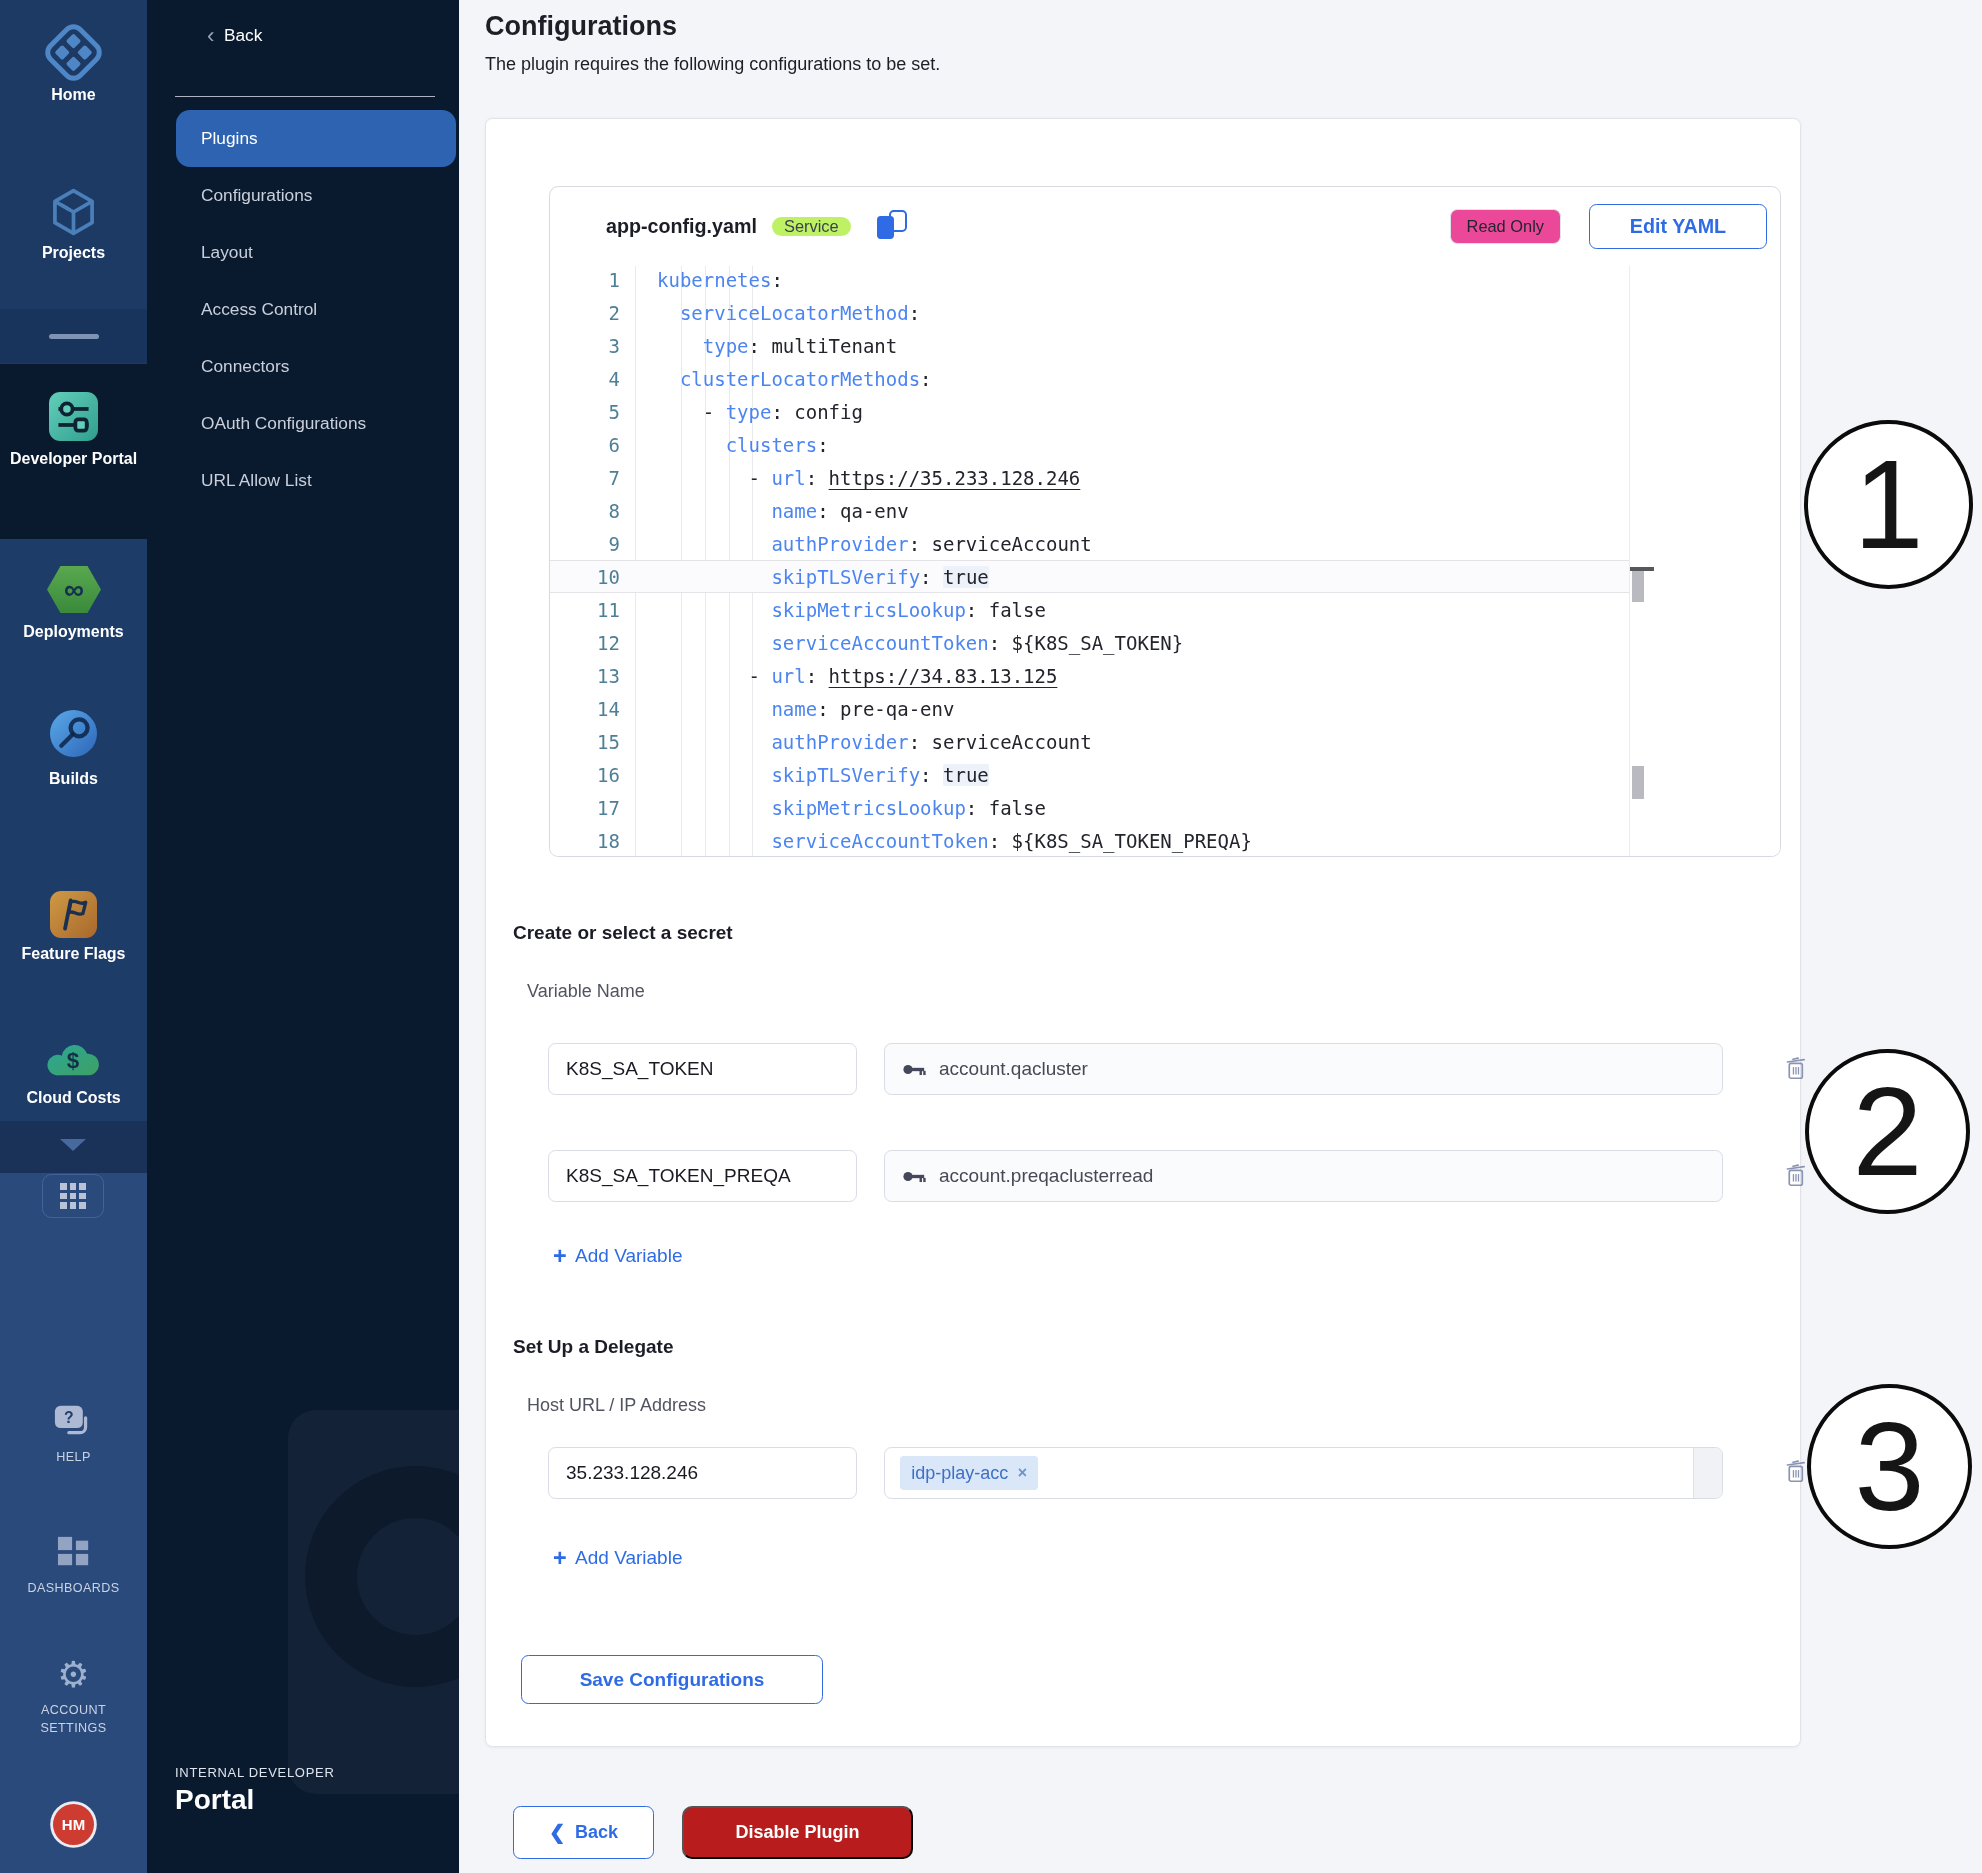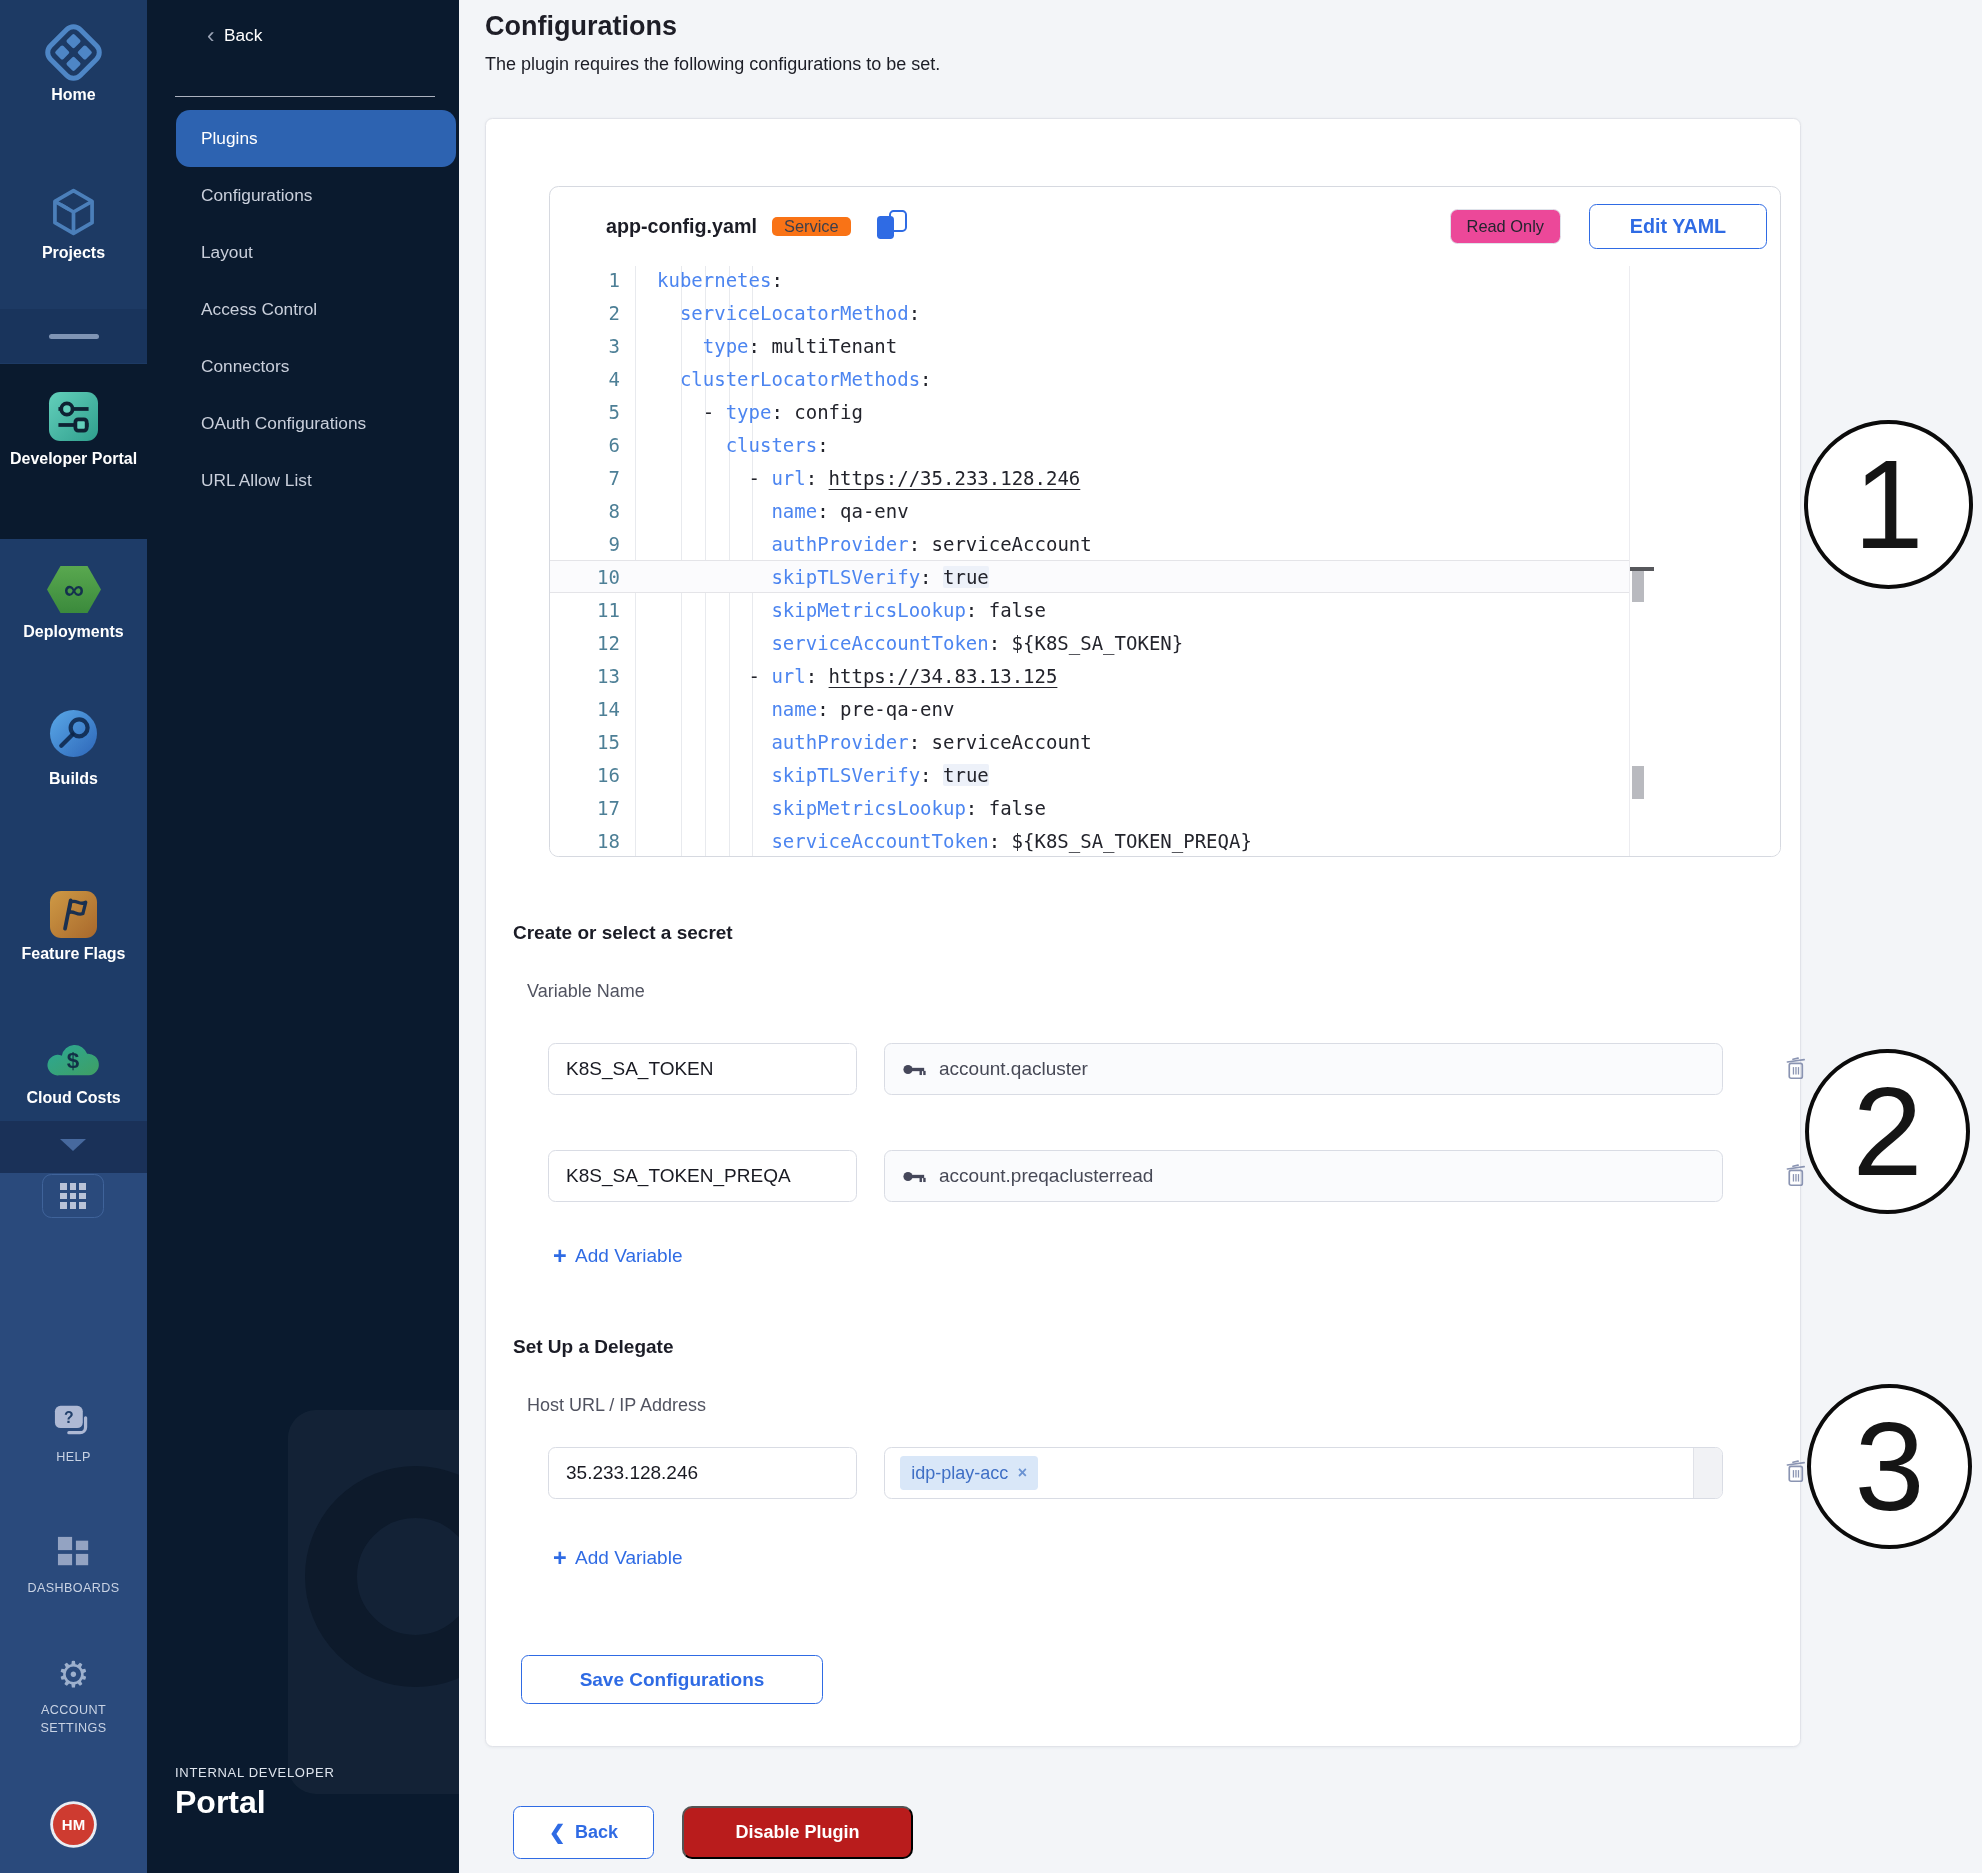--- a/index.html
+++ b/index.html
@@ -55,35 +55,35 @@
     border:52px solid rgba(3,12,24,0.35);box-sizing:border-box;}
   .back-row{position:absolute;left:60px;top:22.5px;display:flex;align-items:center;cursor:pointer;}
   .back-chev{color:#9aa3b5;font-size:22.5px;line-height:26px;margin-right:9.4px;}
   .back-txt{color:#fff;font-size:17.3px;}
   .subnav-sep{position:absolute;left:28px;top:96px;width:260px;height:0.9px;background:#c9ced8;opacity:.85;}
   .nav-list{position:absolute;left:29px;top:110px;width:280px;}
   .nav-item{height:57px;display:flex;align-items:center;padding-left:25px;box-sizing:border-box;
     color:#c9cfdb;font-size:17.3px;border-radius:14px;cursor:pointer;}
   .nav-item.sel{background:#2d63b1;color:#fff;}
   .nav-kicker{position:absolute;left:28px;top:1765px;color:#dfe5ee;font-size:13px;letter-spacing:0.7px;}
-  .nav-title{position:absolute;left:28px;top:1784px;color:#fff;font-size:32px;font-weight:bold;}
+  .nav-title{position:absolute;left:28px;top:1784px;color:#fff;font-size:28px;font-weight:bold;}
 
   
   .main{position:absolute;left:459px;top:0;width:1523px;height:1874px;}
   .page-title{position:absolute;left:26px;top:11.2px;font-size:27px;font-weight:bold;color:#1e1e27;}
   .page-sub{position:absolute;left:26px;top:54px;font-size:18px;color:#1c1d26;}
   .card{position:absolute;left:26px;top:118px;width:1316px;height:1629px;background:#fff;
     border:0.9px solid #e1e3e9;border-radius:7.5px;box-shadow:0 0.9px 2.8px rgba(20,30,60,.05);box-sizing:border-box;}
 
   
   .yaml-panel{position:absolute;left:63px;top:67px;width:1232px;height:671px;border:0.9px solid #d6d9e0;
     border-radius:9.4px;background:#fff;box-sizing:border-box;overflow:hidden;}
   .panel-head{display:flex;align-items:center;height:79px;padding:0 13px 0 56px;border-bottom:0.9px solid #f0f1f4;}
   .fname{font-size:19.7px;font-weight:bold;color:#1c1d26;}
-  .svc-badge{margin-left:15px;background:#f97316;color:#3c3f4c;font-size:16.4px;border-radius:5px;padding:0 12px;}
+  .svc-badge{margin-left:15px;background:#bef264;color:#3c3f4c;font-size:16.4px;border-radius:11px;padding:0 12px;}
   .copy-ic{margin-left:24px;position:relative;width:32px;height:34px;cursor:pointer;}
   .copy-back{position:absolute;right:0;top:0;width:18px;height:22.5px;border:2.8px solid #2f6be4;border-radius:4.7px;box-sizing:border-box;}
   .copy-front{position:absolute;left:1.9px;top:6.6px;width:17px;height:23.4px;background:#2f6be4;border-radius:3.7px;}
   .ro-pill{margin-left:auto;border:0.9px solid #dfe3ea;background:#ec4899;border-radius:7.5px;
     padding:6.6px 16px;font-size:16.4px;color:#23242e;}
   .edit-btn{margin-left:28px;width:178px;height:45px;border:1.4px solid #2f6be4;border-radius:7.5px;background:#fff;
     color:#2f6be4;font-size:19.7px;font-weight:bold;display:flex;align-items:center;justify-content:center;cursor:pointer;}
   .code-area{position:absolute;left:0;top:79px;width:1230px;height:591px;background:#fff;overflow:hidden;}
   .vline{position:absolute;top:0;bottom:0;width:0.9px;background:#e8eaee;}
   .code-rows{position:absolute;left:0;top:-2.8px;width:1079px;}

